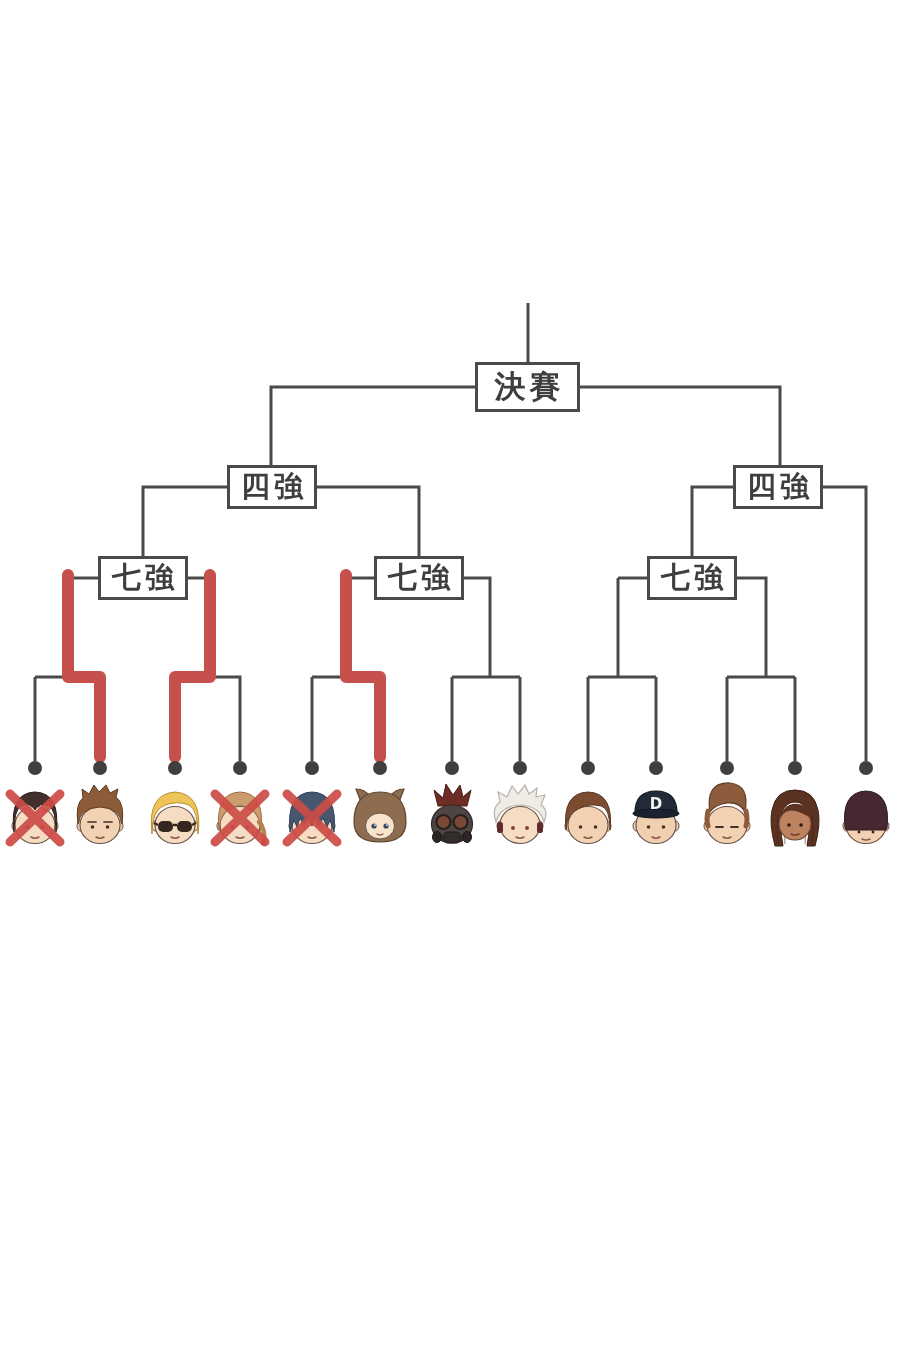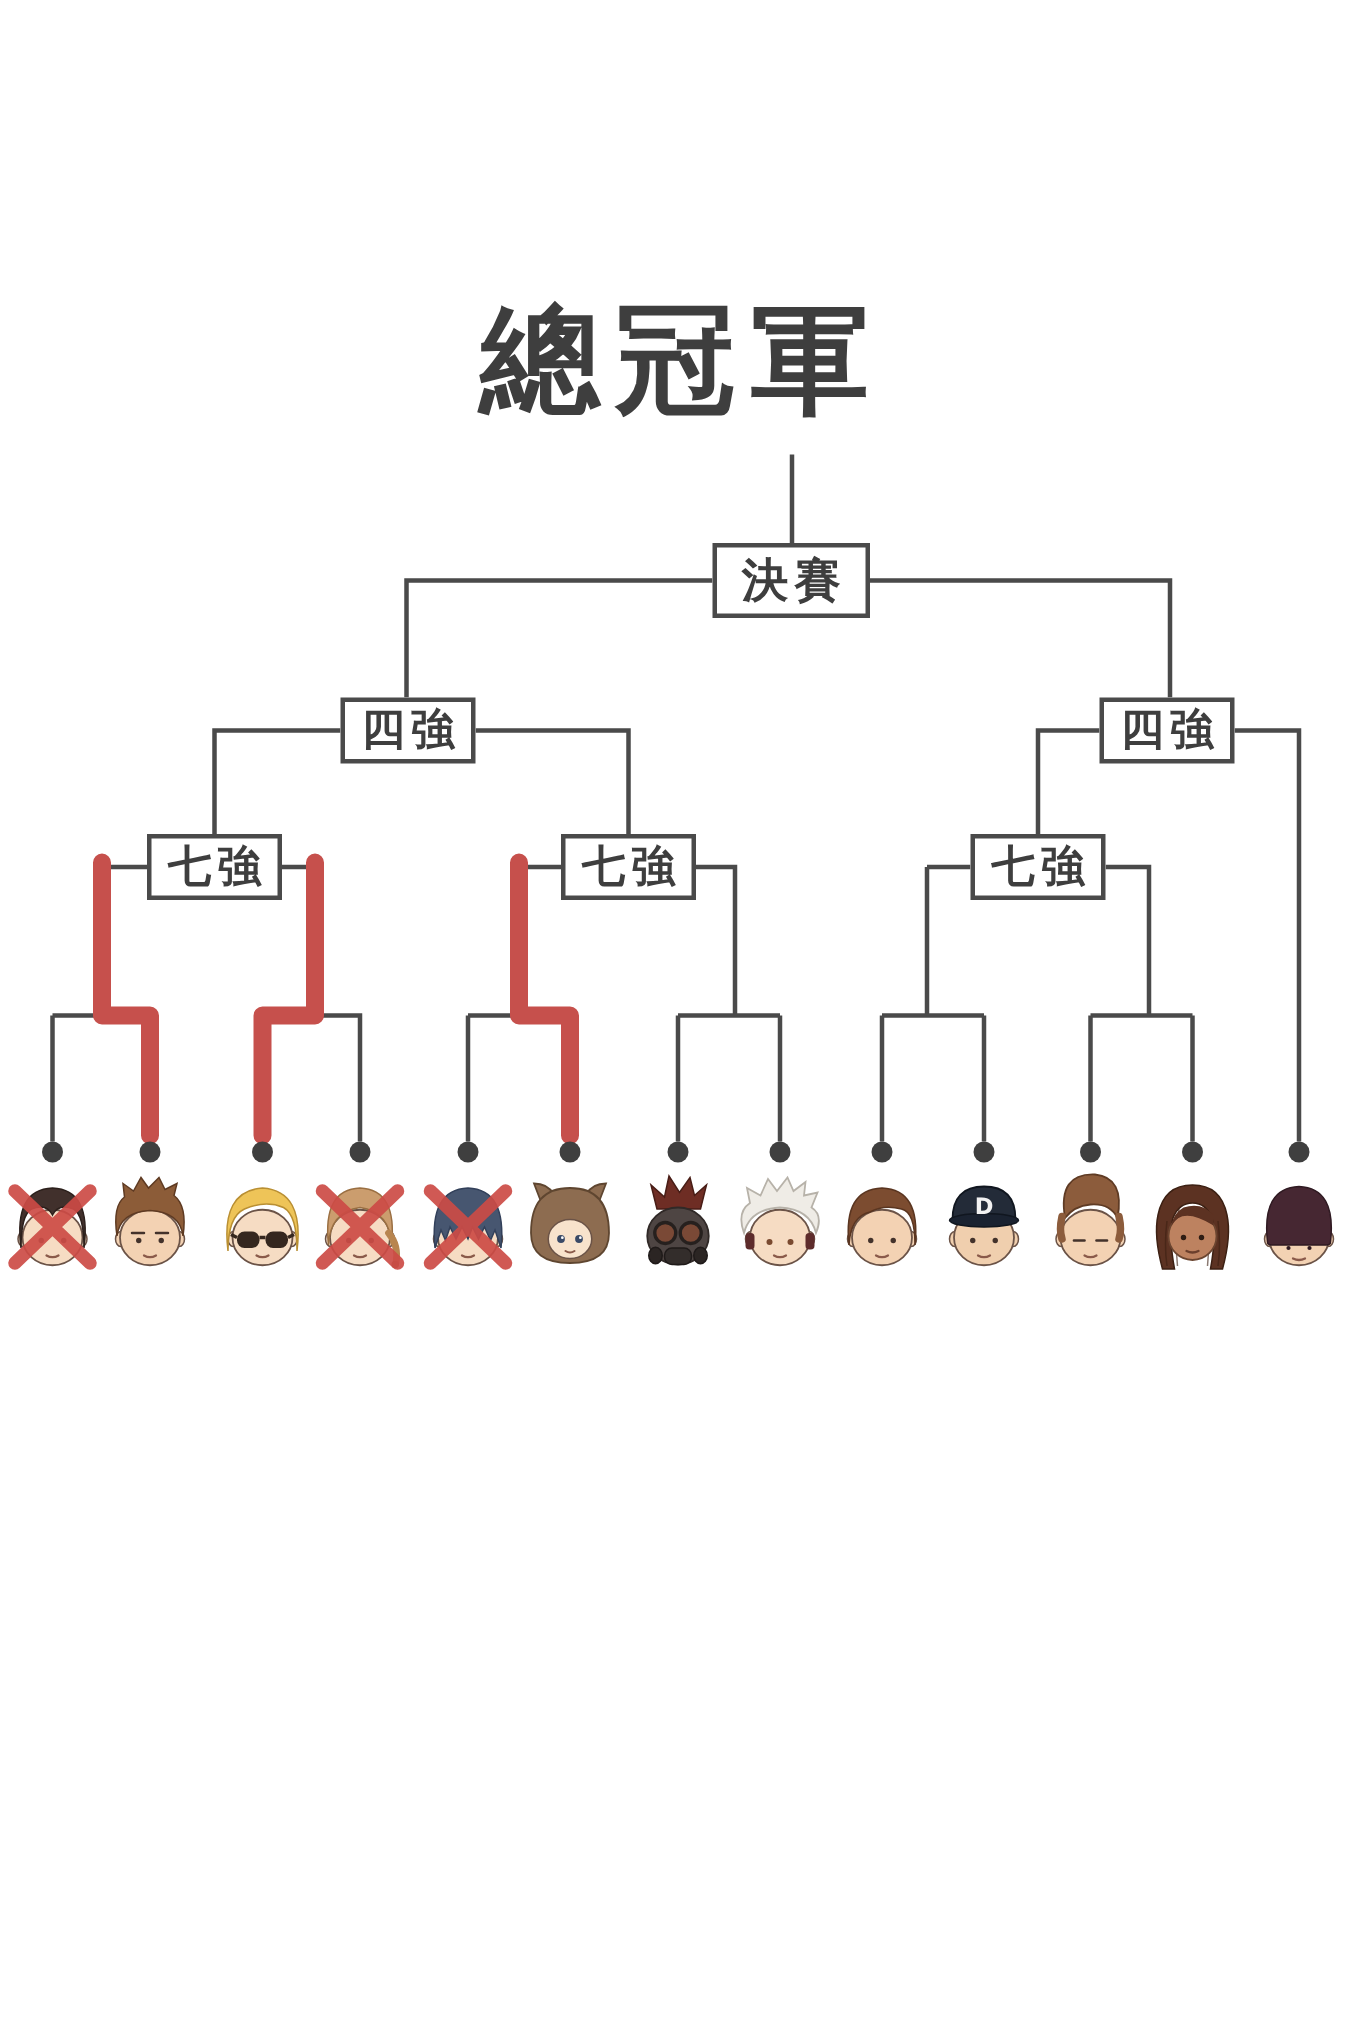--- a/index.html
+++ b/index.html
@@ -32,21 +32,20 @@
   .box-q-left{left:98px;top:556px;width:90px;height:44px;}
   .box-q-mid{left:374px;top:556px;width:90px;height:44px;}
   .box-q-right{left:647px;top:556px;width:90px;height:44px;}
   .avatar{position:absolute;width:64px;height:70px;top:780px;}
 </style>
 </head>
 <body>
 
 <div class="stage">
 
-  <div class="title">總冠軍</div>
 
   <svg class="lines" width="900" height="1350" viewBox="0 0 900 1350">
     <g>
 
       <path class="gline" d="M528,303 V362"></path>
 
       <path class="gline" d="M475,387 H271 V465"></path>
       <path class="gline" d="M580,387 H780 V465"></path>
 
       <path class="gline" d="M227,487 H143 V556"></path>

